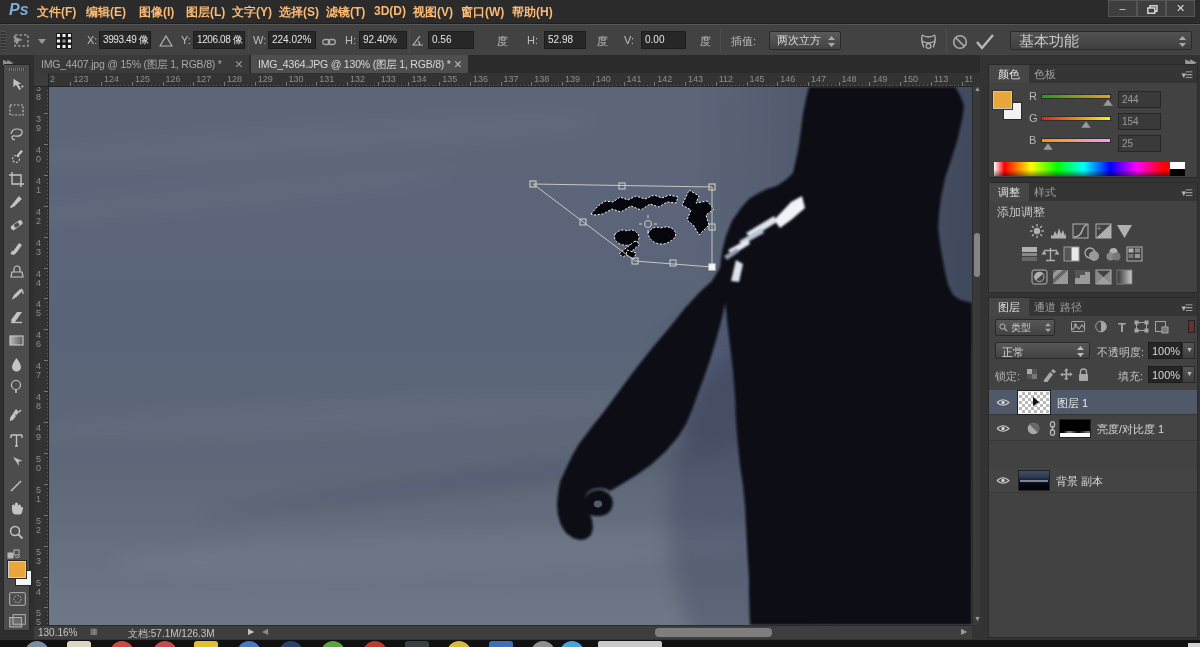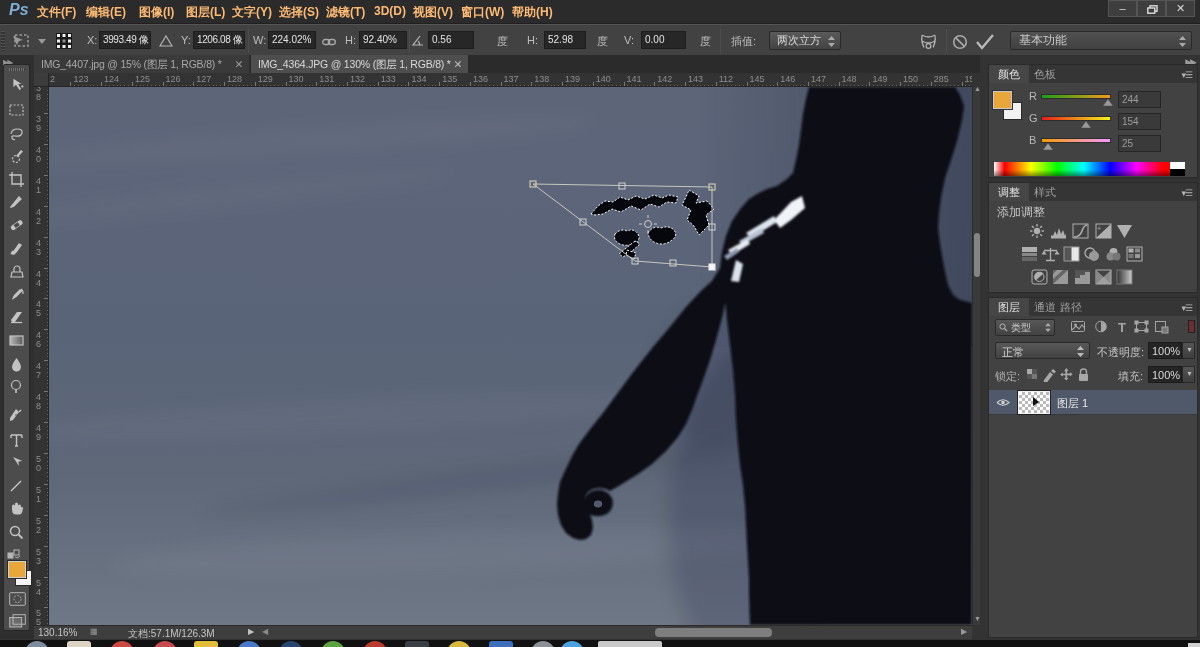--- a/index.html
+++ b/index.html
@@ -144,21 +144,21 @@
       <circle cx="9.5" cy="13" r="2.4" fill="none" stroke="#b2b2b2" stroke-width="1.2"></circle>
     </svg>
     <span class="osep" style="left:946px"></span>
     <svg style="left:952px;top:9px" width="16" height="16" viewBox="0 0 16 16">
         <circle cx="8" cy="8" r="6.3" fill="none" stroke="#aaaaaa" stroke-width="1.6"></circle>
         <line x1="3.6" y1="3.6" x2="12.4" y2="12.4" stroke="#aaaaaa" stroke-width="1.6"></line>
       </svg>
     <svg style="left:975px;top:8px" width="20" height="17" viewBox="0 0 20 17">
         <path d="M2,9 l5,6 L18,2" fill="none" stroke="#b8b8b8" stroke-width="2.4"></path>
       </svg>
-    <span style="left:1010px;top:6px;width:182px;height:19px;background:linear-gradient(#515151,#404040);border:1px solid #2a2a2a;border-radius:2px;color:#c9c9c9;font-size:12px;line-height:17px;padding-left:8px;" class="t">基本功能<svg style="position:absolute;right:5px;top:4px" width="7" height="11" viewBox="0 0 7 11">
+    <span style="left:1010px;top:6px;width:182px;height:19px;background:linear-gradient(#515151,#404040);border:1px solid #2a2a2a;border-radius:2px;color:#c9c9c9;font-size:15px;line-height:17px;padding-left:8px;" class="t">基本功能<svg style="position:absolute;right:5px;top:4px" width="7" height="11" viewBox="0 0 7 11">
           <path d="M3.5,0 L7,4 H0 Z M3.5,11 L0,7 H7 Z" fill="#aaaaaa"></path>
         </svg></span>
   </div>
   <div id="tabbar">
     <span class="dtab t" style="left:34px;width:216px;background:#3a3a3a;color:#a8a8a8;border-right:1px solid #2a2a2a;">IMG_4407.jpg @ 15% (图层 1, RGB/8) * <span style="position:absolute;right:6px;top:0;color:#9a9a9a;">✕</span></span>
     <span class="dtab t" style="left:251px;width:218px;background:#4e4e4e;color:#d8d8d8;border-right:1px solid #2a2a2a;">IMG_4364.JPG @ 130% (图层 1, RGB/8) * <span style="position:absolute;right:6px;top:0;color:#bdbdbd;">✕</span></span>
     <span style="right:4px;top:4px;color:#9a9a9a;font-size:9px;letter-spacing:-2px;">▶▶</span>
   </div>
   <div id="leftcol">
     <span style="left:3px;top:3px;color:#8f8f8f;font-size:8px;letter-spacing:-2px;">▶▶</span>
@@ -509,21 +509,21 @@
       <span class="htick" style="left:851.1px"></span>
       <span class="rnum t" style="left:854.1px;top:1px">150</span>
       <span class="htick2" style="left:855.0px"></span>
       <span class="htick2" style="left:858.8px"></span>
       <span class="htick2" style="left:862.6px"></span>
       <span class="htick2" style="left:866.5px"></span>
       <span class="htick2" style="left:870.3px"></span>
       <span class="htick2" style="left:874.2px"></span>
       <span class="htick2" style="left:878.0px"></span>
       <span class="htick" style="left:881.8px"></span>
-      <span class="rnum t" style="left:884.8px;top:1px">285</span>
+      <span class="rnum t" style="left:884.8px;top:1px">113</span>
       <span class="htick2" style="left:885.7px"></span>
       <span class="htick2" style="left:889.5px"></span>
       <span class="htick2" style="left:893.4px"></span>
       <span class="htick2" style="left:897.2px"></span>
       <span class="htick2" style="left:901.0px"></span>
       <span class="htick2" style="left:904.9px"></span>
       <span class="htick2" style="left:908.7px"></span>
       <span class="htick" style="left:912.6px"></span>
       <span class="rnum t" style="left:915.6px;top:1px">152</span>
       <span class="htick2" style="left:916.4px"></span>
@@ -997,20 +997,48 @@
             <path d="M1,4.5 Q7,-1 13,4.5 Q7,10 1,4.5" fill="none" stroke="#cfcfcf" stroke-width="1.1"></path>
             <circle cx="7" cy="4.5" r="1.8" fill="#cfcfcf"></circle>
           </svg>
         <div style="left:29px;top:1px;width:32px;height:23px;border:1.5px solid #f0f0f0;background:repeating-conic-gradient(#b9b9b9 0 25%,#fff 0 50%) 0 0/6px 6px;box-shadow:0 0 0 1px #222;">
           <svg style="left:13px;top:5px" width="8" height="10" viewBox="0 0 8 10">
               <path d="M1,0 L7,5 1,9 Z" fill="#111"></path>
             </svg>
         </div>
         <span class="lname" style="left:68px;color:#eaeaea;">图层 1</span>
       </div>
+      <div class="lrow" style="top:118px;">
+        <svg class="eye" viewBox="0 0 14 9">
+            <path d="M1,4.5 Q7,-1 13,4.5 Q7,10 1,4.5" fill="none" stroke="#cfcfcf" stroke-width="1.1"></path>
+            <circle cx="7" cy="4.5" r="1.8" fill="#cfcfcf"></circle>
+          </svg>
+        <svg style="left:38px;top:6px" width="13" height="13" viewBox="0 0 13 13">
+            <circle cx="6.5" cy="6.5" r="5.8" fill="#a9a9a9"></circle>
+            <path d="M2.4,2.4 a5.8,5.8 0 0 1 8.2,8.2 z" fill="#686868"></path>
+          </svg>
+        <svg style="left:59px;top:5px" width="9" height="15" viewBox="0 0 9 15" fill="none" stroke="#b8b8b8" stroke-width="1.3">
+            <rect x="2.5" y="0.7" width="4" height="5.6" rx="2"></rect>
+            <rect x="2.5" y="8.7" width="4" height="5.6" rx="2"></rect>
+            <line x1="4.5" y1="5" x2="4.5" y2="10"></line>
+          </svg>
+        <div class="mthumb" style="left:71px;">
+            <div style="left:0;top:0;width:100%;height:11px;background:#000;"></div>
+            <div style="left:0;top:11px;width:100%;height:2px;background:linear-gradient(90deg,#000 10%,#888 30%,#000 60%,#666 90%);"></div>
+          </div>
+        <span class="lname" style="left:108px;">亮度/对比度 1</span>
+      </div>
+      <div class="lrow" style="top:170px;">
+        <svg class="eye" viewBox="0 0 14 9">
+            <path d="M1,4.5 Q7,-1 13,4.5 Q7,10 1,4.5" fill="none" stroke="#cfcfcf" stroke-width="1.1"></path>
+            <circle cx="7" cy="4.5" r="1.8" fill="#cfcfcf"></circle>
+          </svg>
+        <div class="pthumb" style="left:30px;"></div>
+        <span class="lname" style="left:67px;">背景 副本</span>
+      </div>
     </div>
   </div>
   <div id="dockstrip">
       <div style="left:25px;top:1px;width:24px;height:12px;background:#7d8da0;border-radius:12px 12px 0 0;"></div>
       <div style="left:67px;top:1px;width:24px;height:12px;background:#ddd5c2;border-radius:3px 3px 0 0;"></div>
       <div style="left:110px;top:1px;width:24px;height:12px;background:#cc4840;border-radius:12px 12px 0 0;"></div>
       <div style="left:153px;top:1px;width:24px;height:12px;background:#c84a50;border-radius:12px 12px 0 0;"></div>
       <div style="left:194px;top:1px;width:24px;height:12px;background:#e2bd3a;border-radius:3px 3px 0 0;"></div>
       <div style="left:237px;top:1px;width:24px;height:12px;background:#4a78c8;border-radius:12px 12px 0 0;"></div>
       <div style="left:279px;top:1px;width:24px;height:12px;background:#2a4470;border-radius:12px 12px 0 0;"></div>

